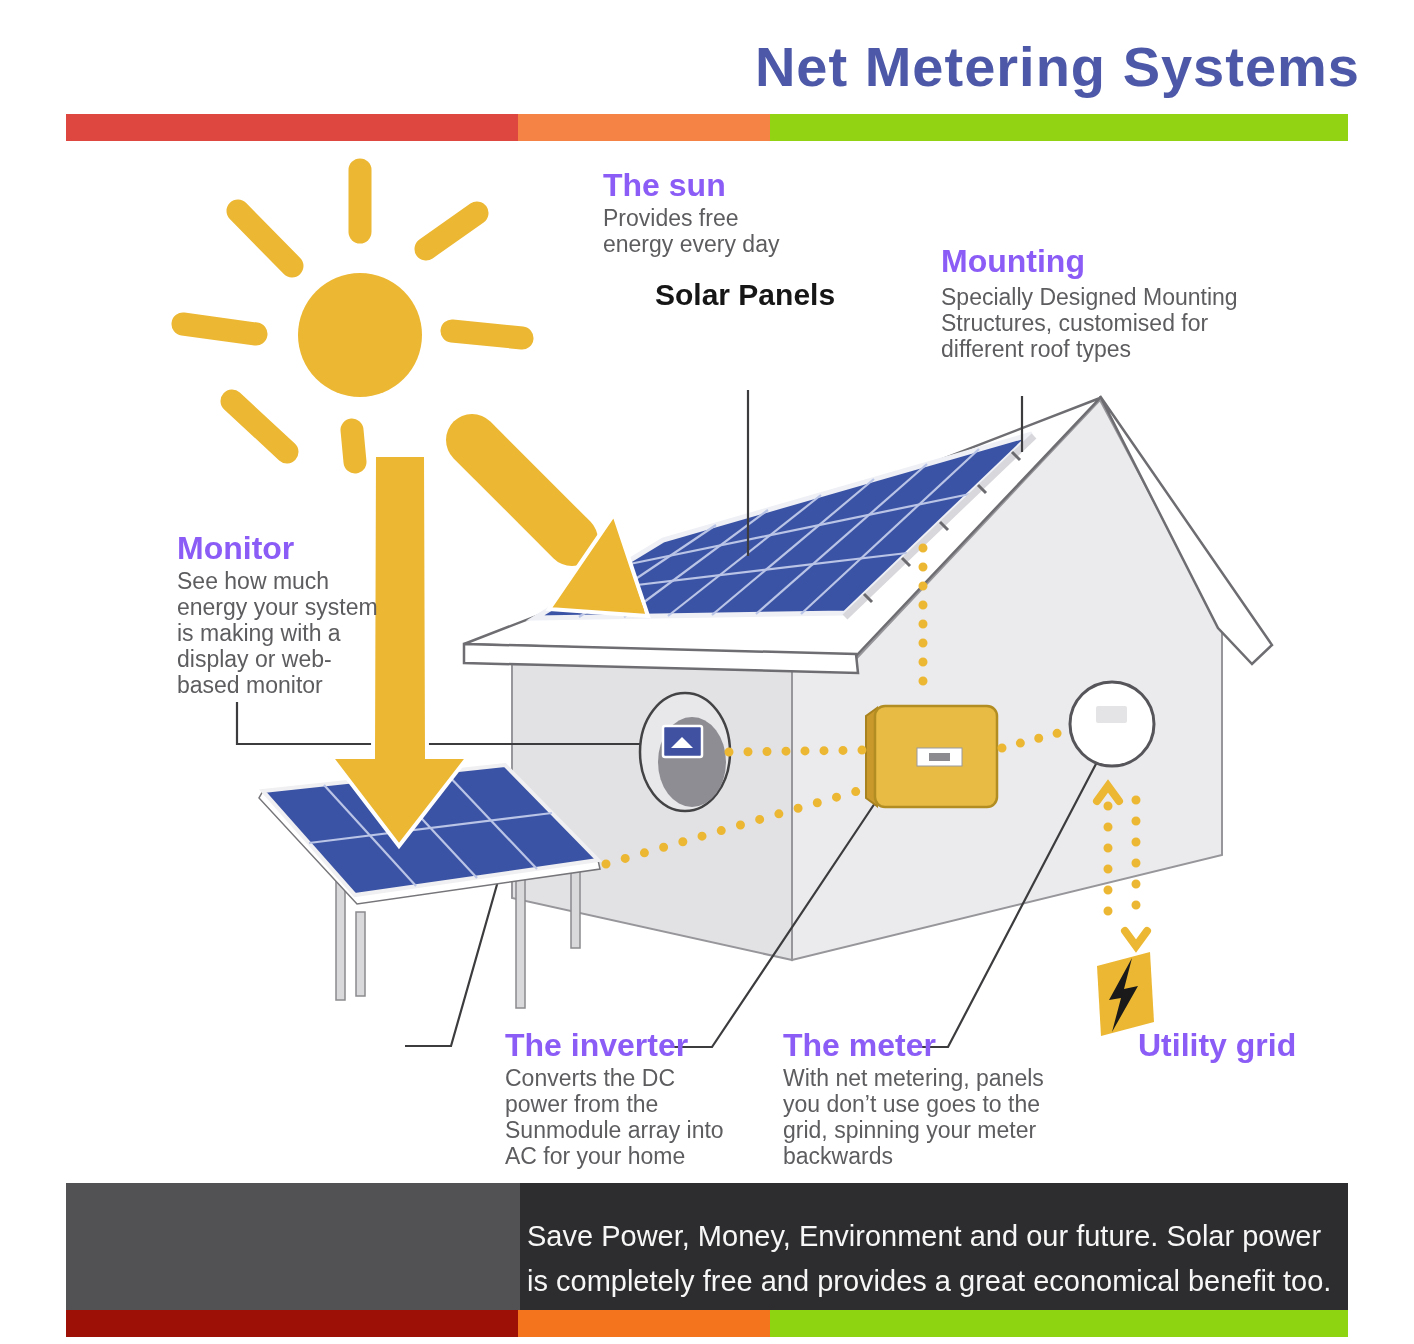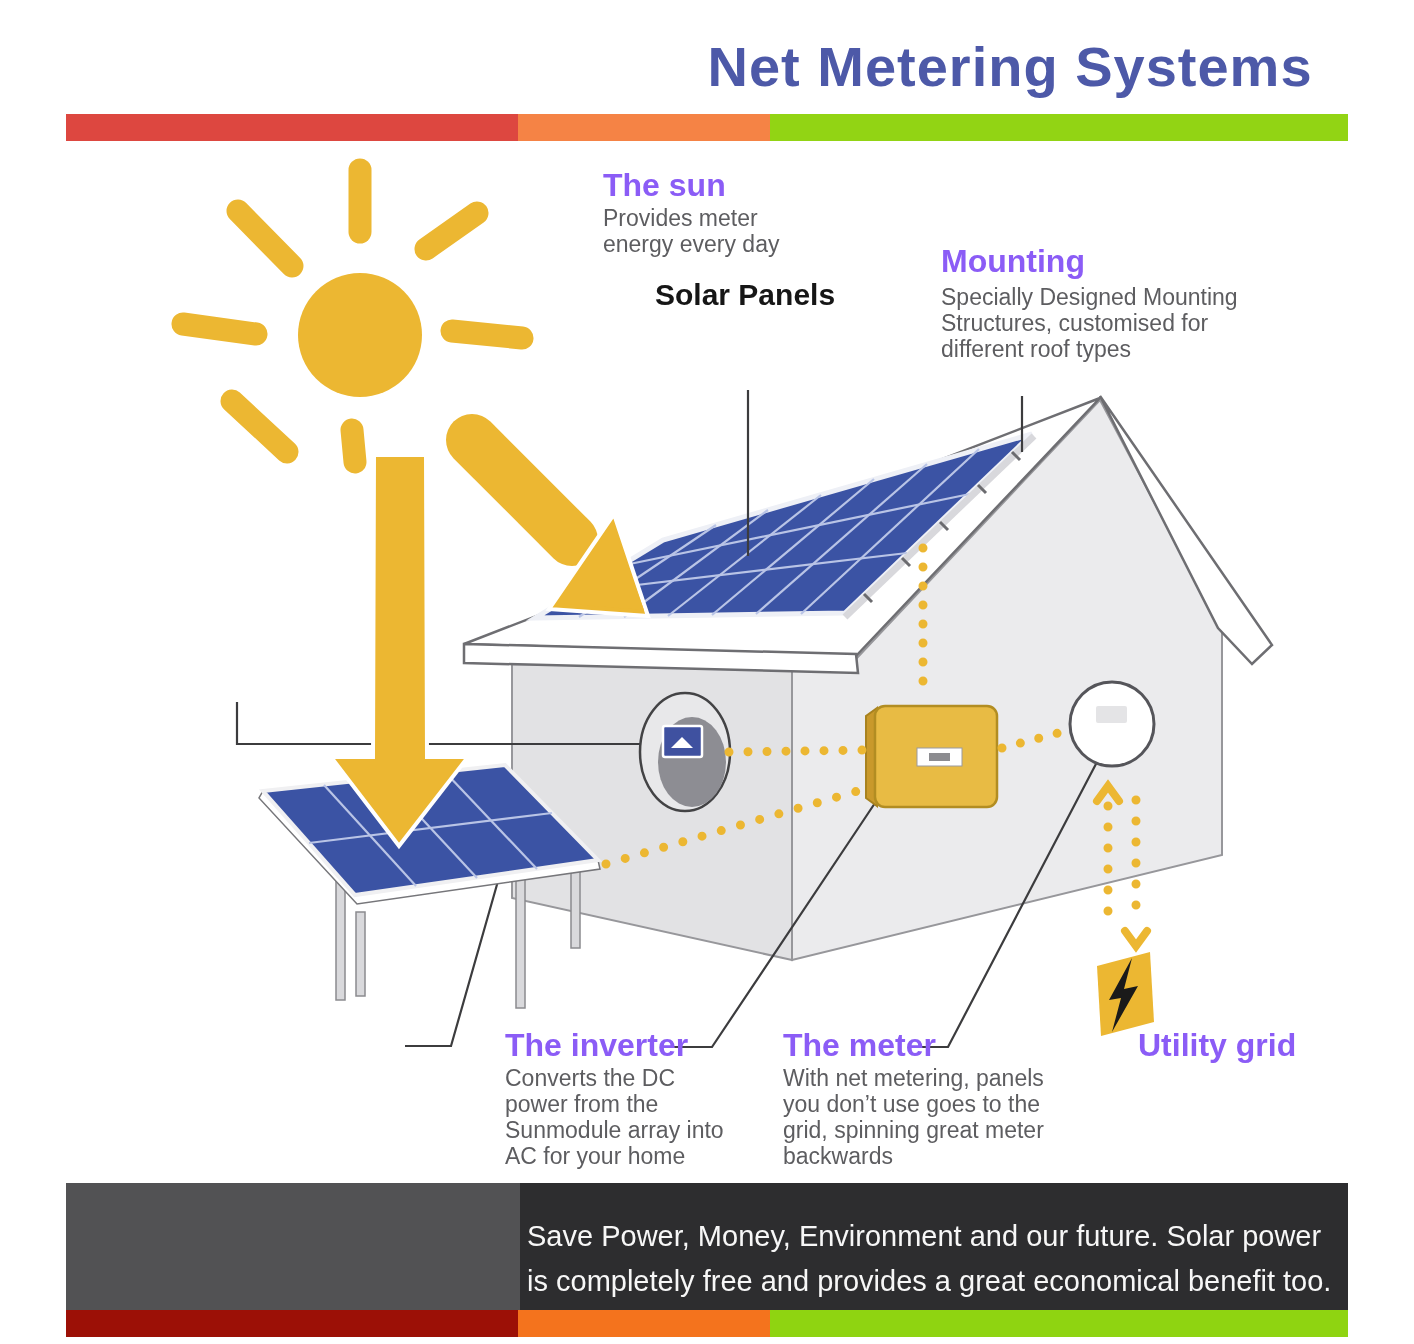--- a/index.html
+++ b/index.html
@@ -4,21 +4,21 @@
 <style>
   html,body{margin:0;padding:0;background:#ffffff;}
   #stage{
     position:relative;width:1414px;height:1344px;background:#ffffff;overflow:hidden;
     font-family:"Liberation Sans", sans-serif;
   }
   .abs{position:absolute;}
   #title{
     left:660px;top:34px;width:700px;
     font-size:56px;font-weight:bold;letter-spacing:1px;color:#4d59a8;
-    white-space:nowrap;text-align:center;
+    white-space:nowrap;text-align:right;
   }
   .bar{height:27px;top:114px;}
   .bar-b{height:27px;top:1310px;}
   .lbl{position:absolute;}
   .lbl .hd{font-weight:bold;color:#8b5cf6;font-size:32px;line-height:30px;margin-bottom:5px;white-space:nowrap;}
   .lbl .bd div{font-size:23px;line-height:26px;color:#5d5d60;white-space:nowrap;}
   #lbl-solar .hd{font-size:30px;color:#161616;line-height:34px;}
   #lbl-solar .bd div{font-size:24px;line-height:27px;}
   .lbl-bottom .bd div{font-size:23px;line-height:26px;}
   #banner-left{left:66px;top:1183px;width:454px;height:127px;background:#525254;}
@@ -148,56 +148,66 @@
       <line x1="1108" y1="806" x2="1108" y2="930" stroke-dasharray="0 21"></line>
       <line x1="1136" y1="800" x2="1136" y2="926" stroke-dasharray="0 21"></line>
       <polyline points="1097,801 1108,786 1119,801" stroke-width="8" stroke-dasharray="none"></polyline>
       <polyline points="1125,931 1136,946 1147,931" stroke-width="8" stroke-dasharray="none"></polyline>
     </g>
   </svg>
 
   <div class="lbl" id="lbl-sun" style="left:603px;top:170px;">
     <div class="hd">The sun</div>
     <div class="bd">
-      <div>Provides meter</div>
+      <div>Provides free</div>
       <div>energy every day</div>
     </div>
   </div>
 
   <div class="lbl" id="lbl-solar" style="left:655px;top:278px;">
     <div class="hd">Solar Panels</div>
   </div>
 
   <div class="lbl" id="lbl-mounting" style="left:941px;top:246px;">
     <div class="hd">Mounting</div>
     <div class="bd" style="margin-top:8px;">
       <div>Specially Designed Mounting</div>
       <div>Structures, customised for</div>
       <div>different roof types</div>
     </div>
   </div>
 
+  <div class="lbl" id="lbl-monitor" style="left:177px;top:533px;">
+    <div class="hd">Monitor</div>
+    <div class="bd">
+      <div>See how much</div>
+      <div>energy your system</div>
+      <div>is making with a</div>
+      <div>display or web-</div>
+      <div>based monitor</div>
+    </div>
+  </div>
 
 
   <div class="lbl lbl-bottom" style="left:505px;top:1030px;">
     <div class="hd">The inverter</div>
     <div class="bd">
       <div>Converts the DC</div>
       <div>power from the</div>
       <div>Sunmodule array into</div>
       <div>AC for your home</div>
     </div>
   </div>
 
   <div class="lbl lbl-bottom" style="left:783px;top:1030px;">
     <div class="hd">The meter</div>
     <div class="bd">
       <div>With net metering, panels</div>
       <div>you don’t use goes to the</div>
-      <div>grid, spinning great meter</div>
+      <div>grid, spinning your meter</div>
       <div>backwards</div>
     </div>
   </div>
 
   <div class="lbl" style="left:1138px;top:1030px;">
     <div class="hd">Utility grid</div>
   </div>
 
   <div class="abs" id="banner-left"></div>
   <div class="abs" id="banner-right"></div>

